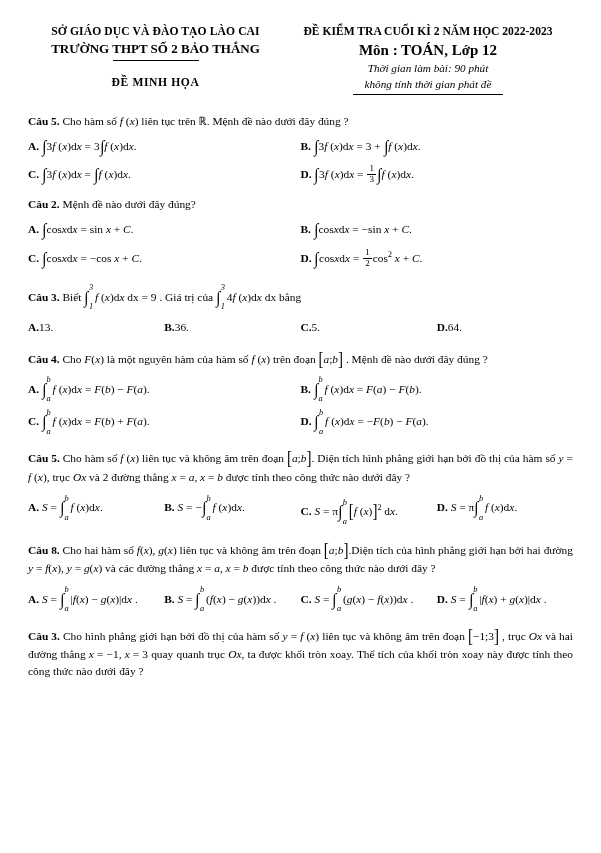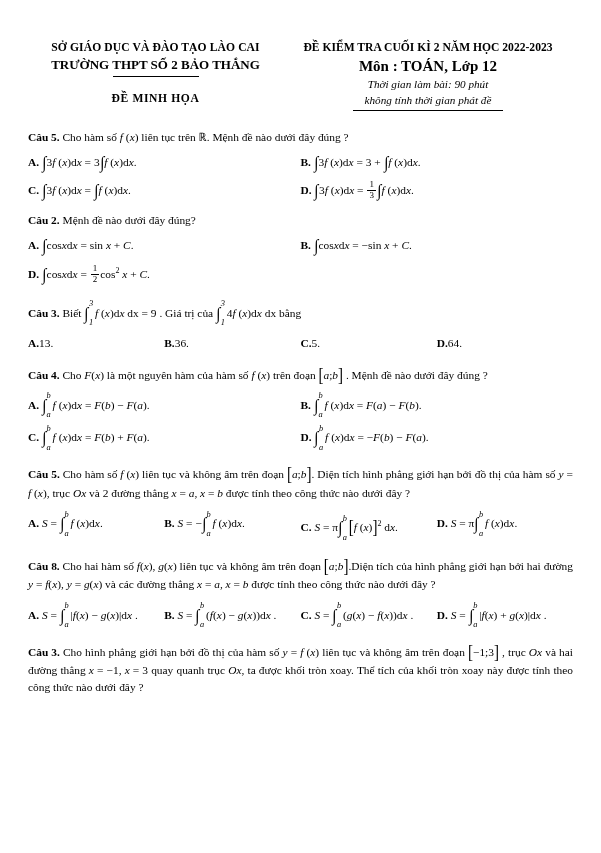--- a/index.html
+++ b/index.html
@@ -6,21 +6,21 @@
   body{
     width:601px;
     background:#ffffff;
     font-family:"Liberation Serif", serif;
     color:#000;
     font-size:11.4px;
   }
   .page{
     width:601px;
     min-height:853px;
-    padding:40px 28px 10px 28px;
+    padding:24px 28px 10px 28px;
     box-sizing:border-box;
     position:relative;
   }
   .header{
     display:flex;
     justify-content:space-between;
     align-items:flex-start;
   }
   .hdr-left{
     width:255px;
@@ -173,20 +173,24 @@
         <span class="lbl">A.</span>
         <span><span class="intg">∫</span>cos<span class="it">x</span>d<span class="it">x</span> = sin <span class="it">x</span> + <span class="it">C</span>.</span>
       </div>
       <div class="opt">
         <span class="lbl">B.</span>
         <span><span class="intg">∫</span>cos<span class="it">x</span>d<span class="it">x</span> = −sin <span class="it">x</span> + <span class="it">C</span>.</span>
       </div>
     </div>
     <div class="opts two rowgap">
       <div class="opt">
+        <span class="lbl">C.</span>
+        <span><span class="intg">∫</span>cos<span class="it">x</span>d<span class="it">x</span> = −cos <span class="it">x</span> + <span class="it">C</span>.</span>
+      </div>
+      <div class="opt">
         <span class="lbl">D.</span>
         <span><span class="intg">∫</span>cos<span class="it">x</span>d<span class="it">x</span> = <span class="frac"><span class="num">1</span><span class="den">2</span></span>cos<span class="sup">2</span> <span class="it">x</span> + <span class="it">C</span>.</span>
       </div>
     </div>
 
     <div class="q" style="margin-top:20px;">
       <b>Câu 3.</b>
       <span>
         <span>Biết</span>
         <span class="nowrap"><span class="intg">∫</span><span class="deflim"><span class="up">3</span><span class="dn">1</span></span><span class="it">f</span> (<span class="it">x</span>)d<span class="it">x</span></span>

